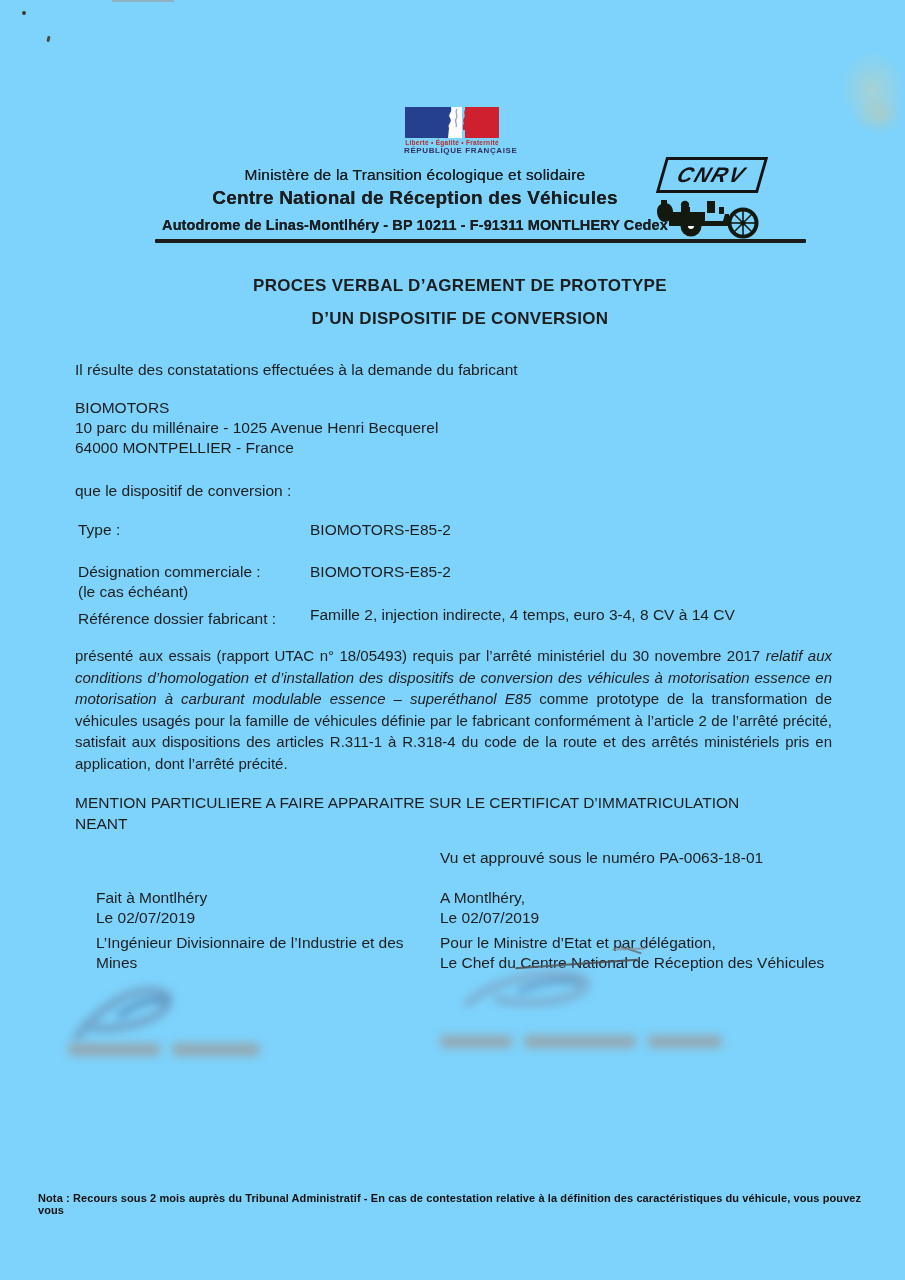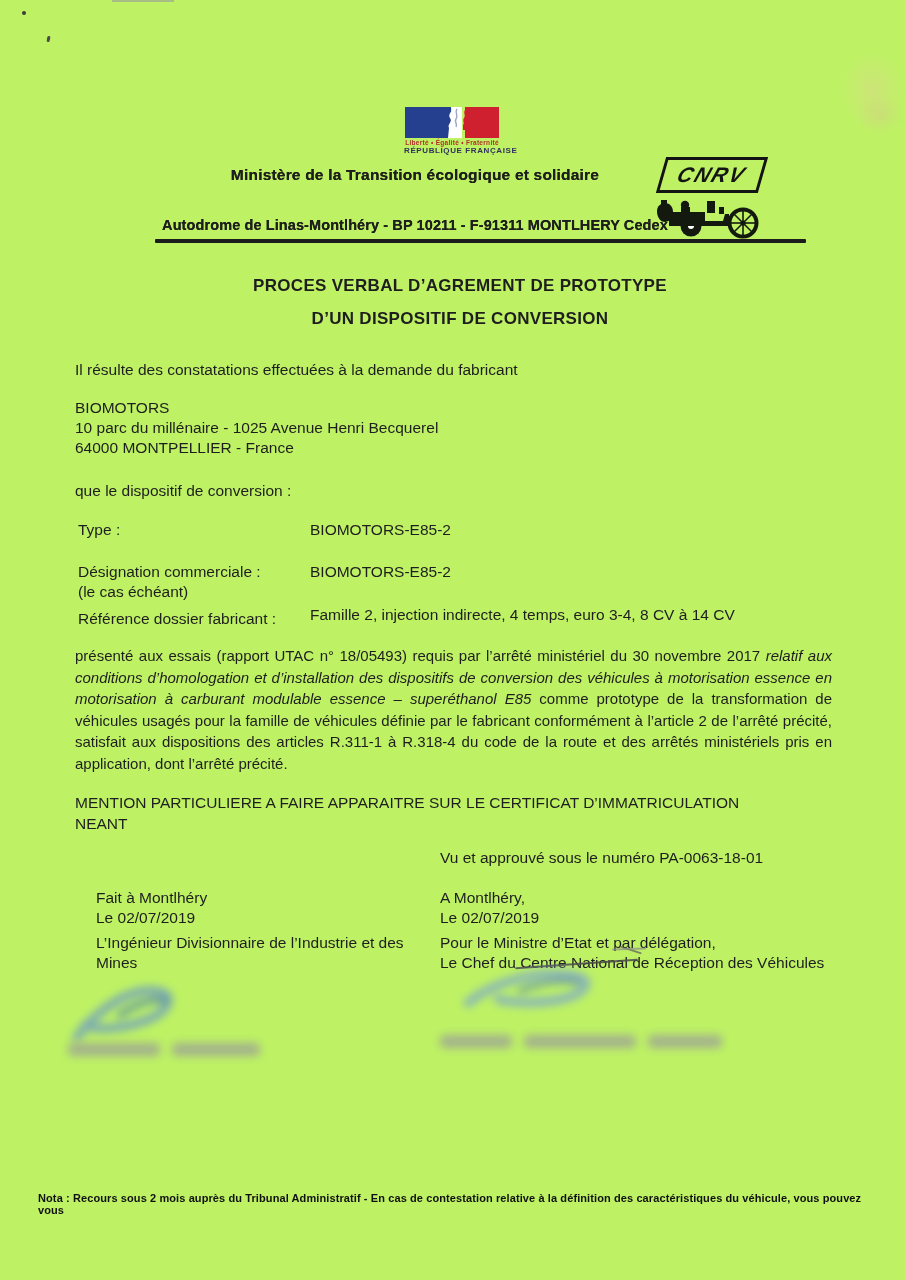--- a/index.html
+++ b/index.html
@@ -1,35 +1,35 @@
 <!DOCTYPE html>
 <html><head>
 <meta charset="utf-8">
 <style>
   html,body{margin:0;padding:0;background:#e8e8e8;}
   .page{
     position:relative;width:905px;height:1280px;margin:0 auto;
-    background:#bef264;overflow:hidden;
+    background:#7dd3fc;overflow:hidden;
     font-family:"Liberation Sans","DejaVu Sans",sans-serif;
     color:#1e1e1e;
   }
   .abs{position:absolute;}
   .thicken{text-shadow:0 0 .5px rgba(0,0,0,.85);}
 
   
   .marianne{left:404px;top:107px;width:96px;text-align:center;}
   .marianne .flag{position:relative;width:94px;height:31px;margin:0 auto;}
   .flag .blue{position:absolute;left:0;top:0;width:46px;height:31px;background:#24408f;}
   .flag .red{position:absolute;right:0;top:0;width:34px;height:31px;background:#cf2030;}
   .flag svg{position:absolute;left:0;top:0;}
   .motto{font-size:6.5px;font-weight:bold;color:#b03028;letter-spacing:.3px;margin-top:1px;white-space:nowrap;}
   .republique{font-size:8px;font-weight:bold;color:#31315e;letter-spacing:.6px;white-space:nowrap;}
 
   .ministry-block{left:120px;top:166px;width:590px;text-align:center;}
-  .ministry{font-size:15.5px;font-weight:bold;letter-spacing:.2px;text-align:center;}
+  .ministry{font-size:15.5px;font-weight:normal;letter-spacing:.2px;text-align:center;}
   .centre-name{font-size:19px;font-weight:bold;margin-top:3px;letter-spacing:.2px;}
   .cnrv-address{left:120px;top:217px;width:590px;text-align:center;font-size:14.5px;font-weight:bold;letter-spacing:.1px;}
   .header-rule{left:155px;top:239px;width:651px;height:4px;background:#1c1c1c;border-radius:1px;}
 
   .cnrv-logo{left:655px;top:157px;width:115px;}
   .cnrv-box{width:96px;height:30px;margin-left:6px;border:3px solid #141414;transform:skewX(-16deg);display:flex;align-items:center;justify-content:center;}
   .cnrv-text{font-style:italic;font-weight:bold;font-size:21px;letter-spacing:2px;color:#141414;transform:skewX(-4deg);}
   .cnrv-car{margin-top:2px;}
 
   
@@ -93,20 +93,21 @@
         <path d="M52,2 c-3,4 2,6 -1,10 c-2,3 2,5 0,8" stroke="#9aa6c8" stroke-width="1.4" fill="none"></path>
         <path d="M60,3 c-2,3 1,5 -1,8 c-2,3 1,5 -1,7 l0,5 l4,0 l0,-20 z" fill="#cf2030"></path>
       </svg>
     </div>
     <div class="motto">Liberté • Égalité • Fraternité</div>
     <div class="republique">RÉPUBLIQUE FRANÇAISE</div>
   </div>
 
   <div class="abs ministry-block">
     <div class="ministry thicken">Ministère de la Transition écologique et solidaire</div>
+    <div class="centre-name thicken">Centre National de Réception des Véhicules</div>
   </div>
   <div class="abs cnrv-address thicken">Autodrome de Linas-Montlhéry - BP 10211 - F-91311 MONTLHERY Cedex</div>
   <div class="abs header-rule"></div>
 
   <div class="abs cnrv-logo">
     <div class="cnrv-box">
       <span class="cnrv-text">CNRV</span>
     </div>
     <svg class="cnrv-car" width="112" height="46" viewBox="0 0 112 46">
       <g fill="#13190f" stroke="#13190f">

